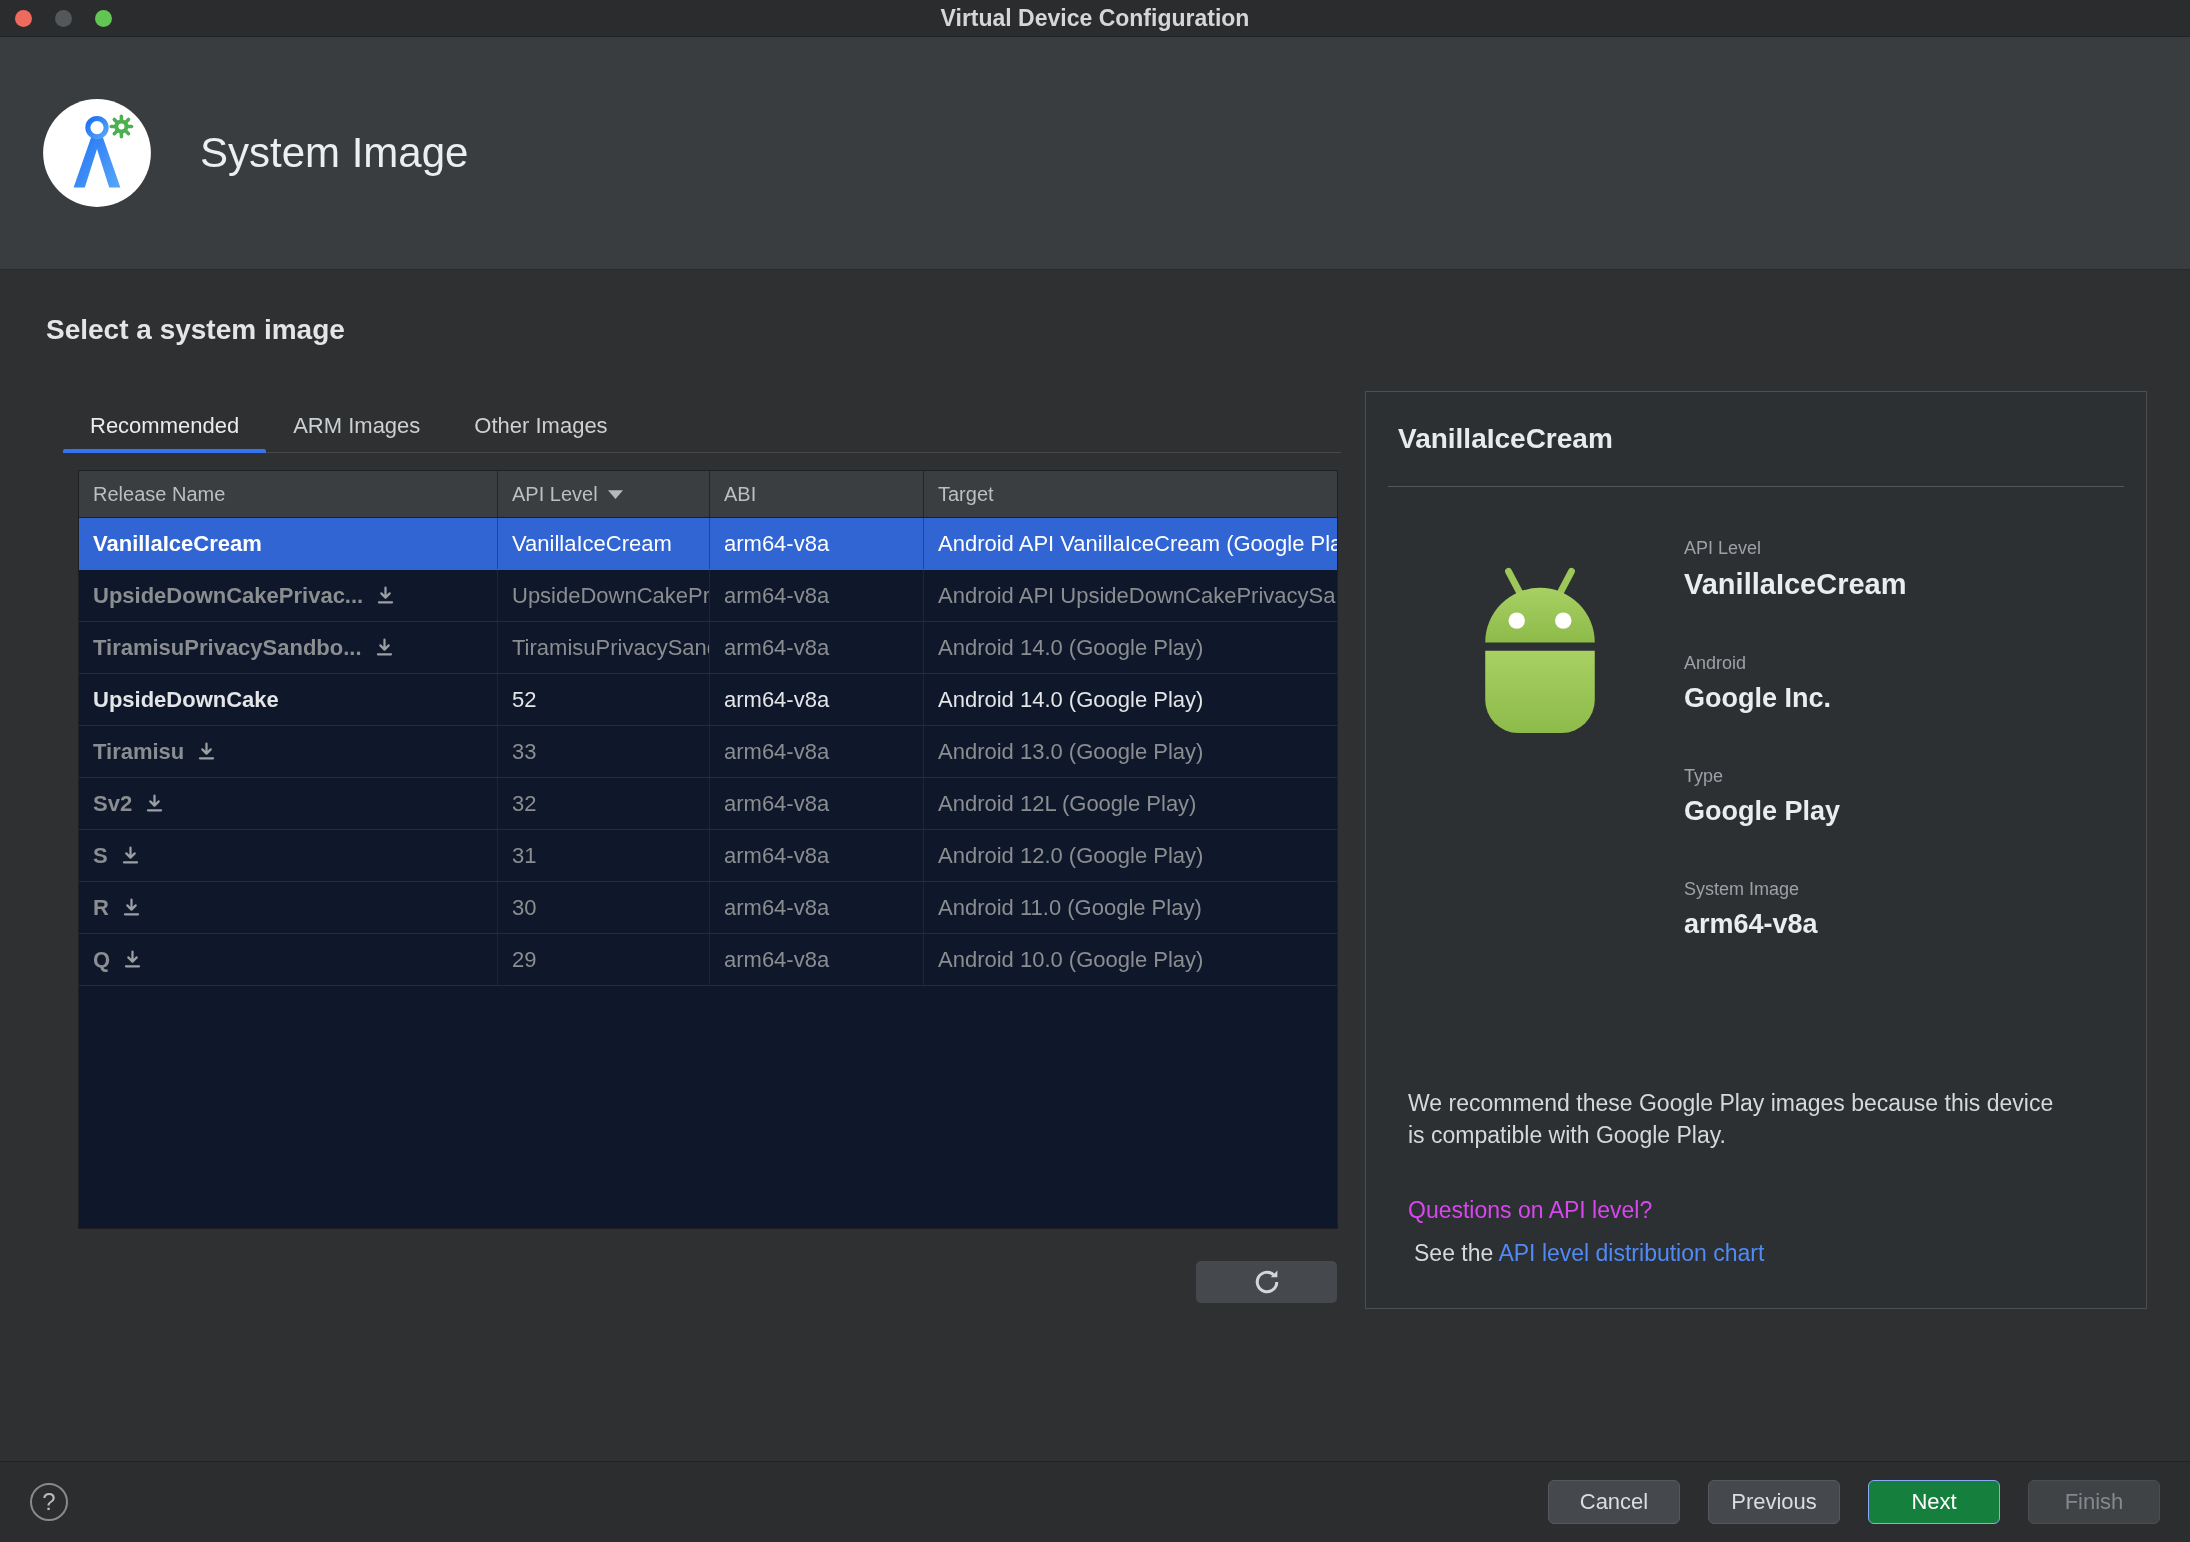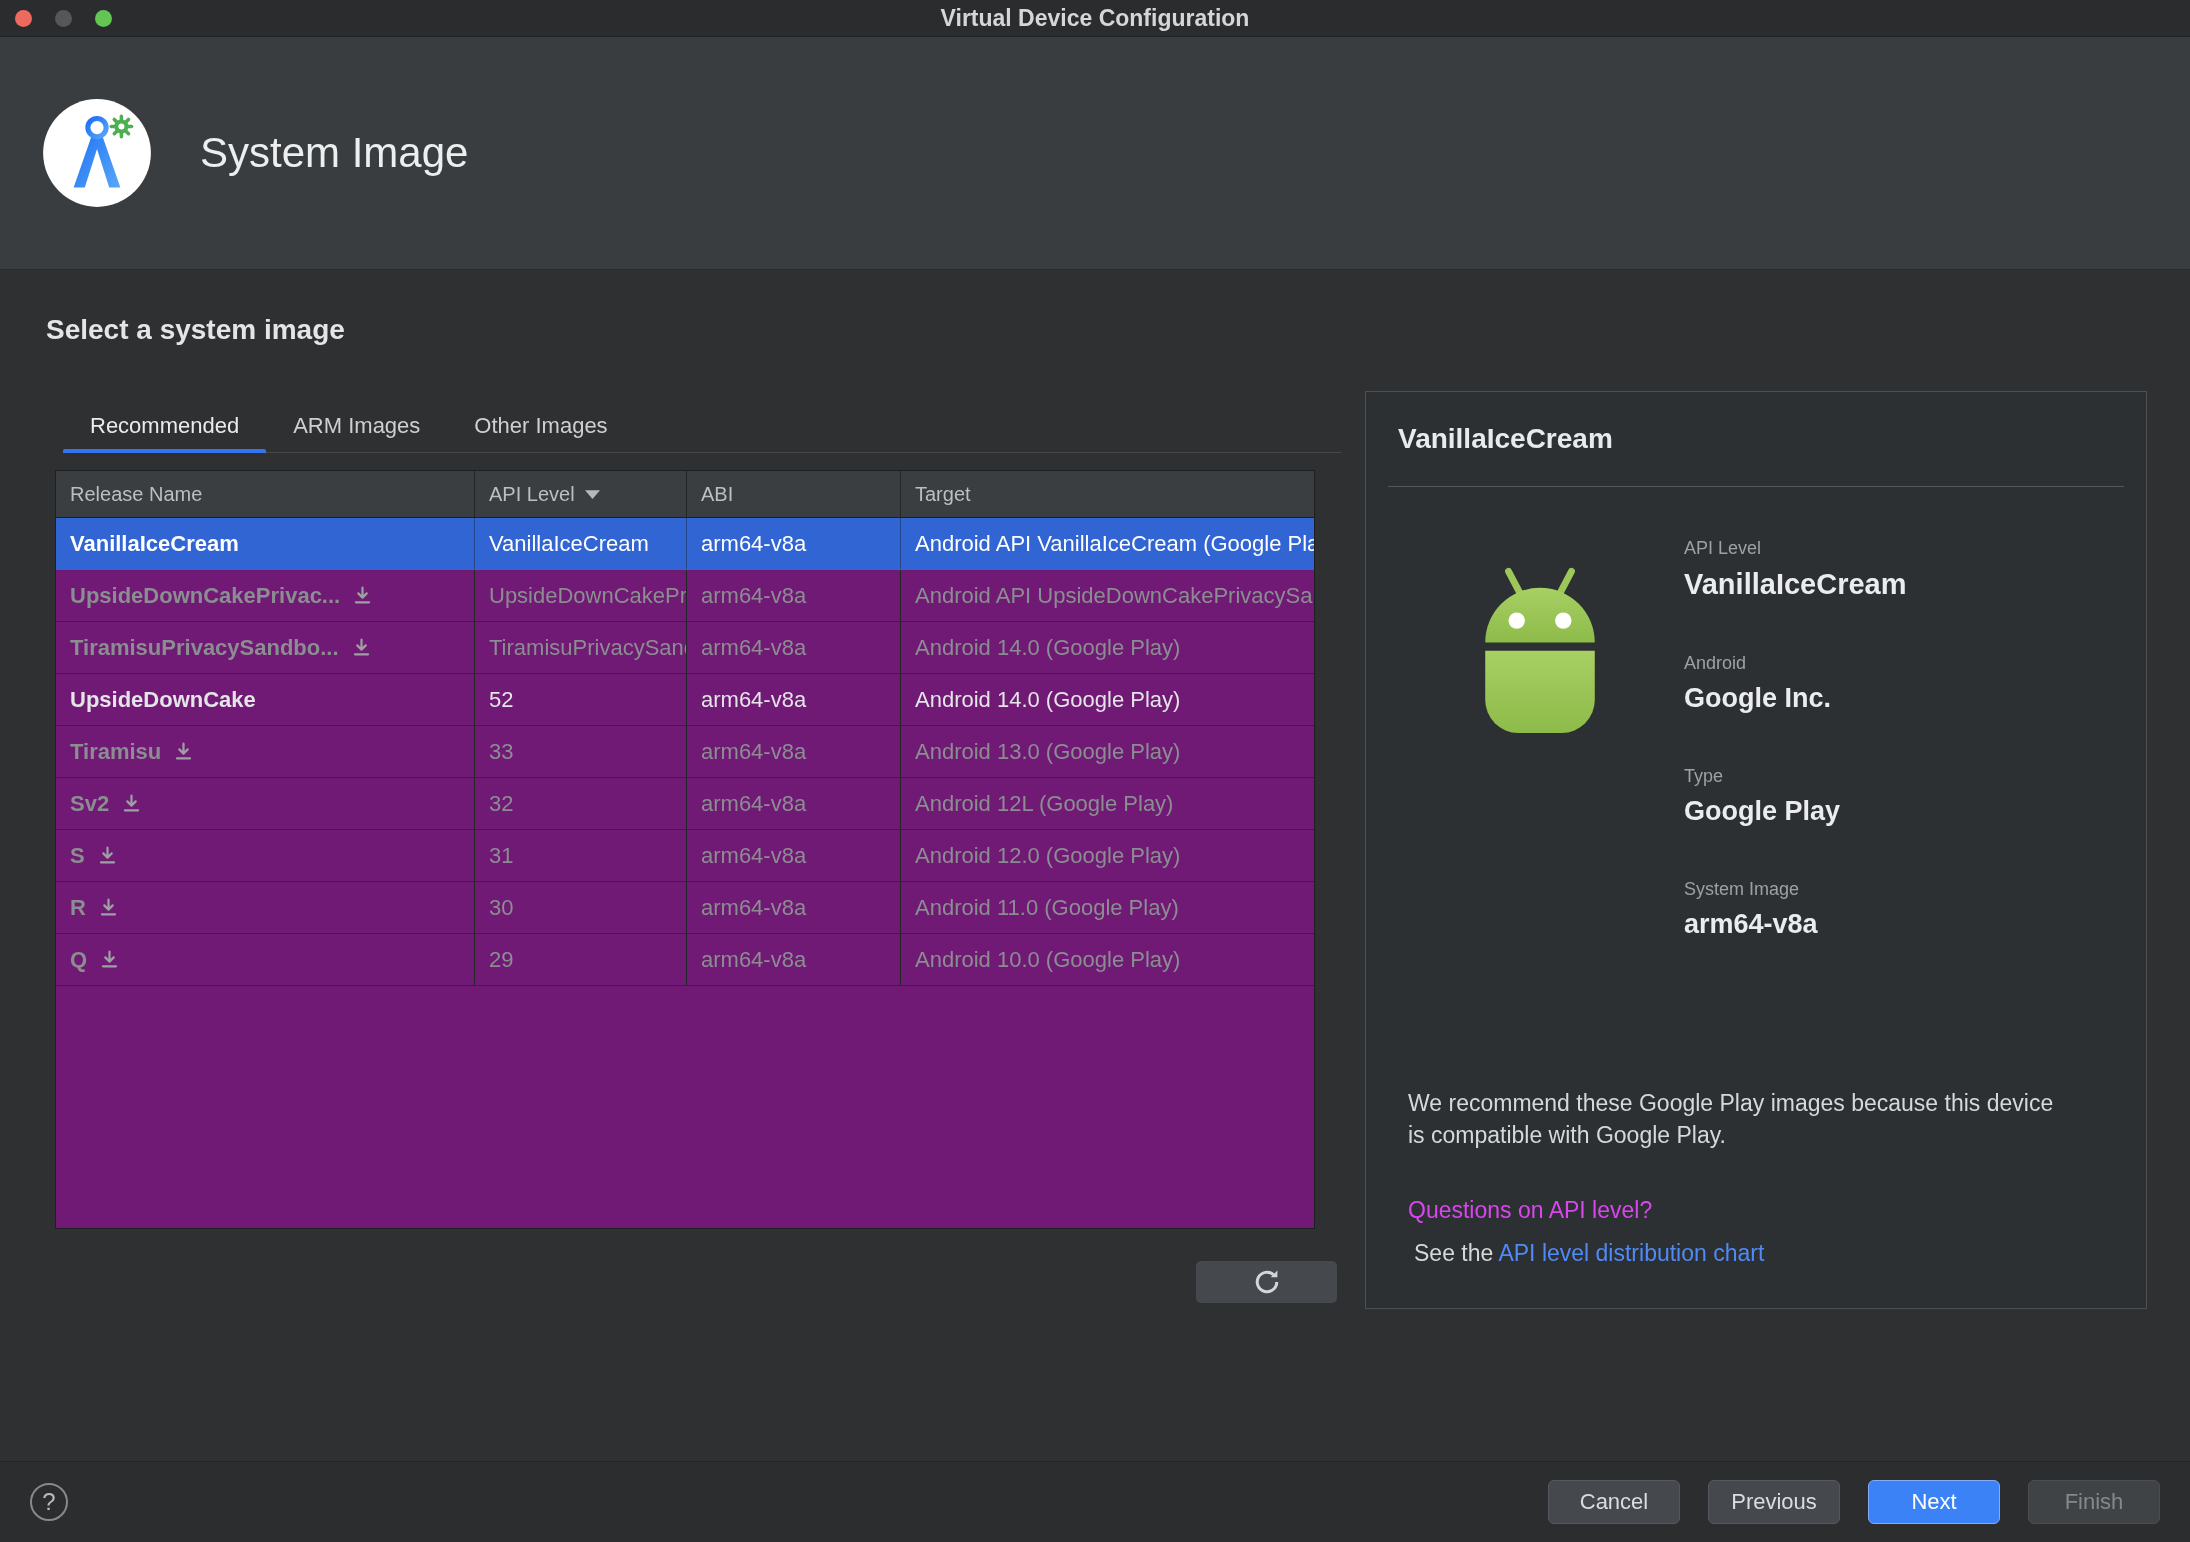--- a/index.html
+++ b/index.html
@@ -23,21 +23,21 @@
   .studio-logo{margin-left:36px;width:122px;height:122px;flex:none;}
   .wizard-title{margin-left:42px;font-size:42px;font-weight:400;color:#eceeef;}
   
   .section-heading{position:absolute;left:46px;top:314px;margin:0;font-size:28px;font-weight:700;color:#e3e5e7;}
   .tabs{position:absolute;left:63px;top:400px;width:1278px;height:53px;display:flex;
     border-bottom:1px solid #46494c;box-sizing:border-box;}
   .tab{padding:0 27px;display:flex;align-items:center;font-size:22px;color:#cdd0d2;position:relative;cursor:pointer;}
   .tab.active{color:#e9ebed;}
   .tab.active::after{content:"";position:absolute;left:0;right:0;bottom:-1px;height:4px;background:#3574f0;border-radius:2px 2px 0 0;}
   
-  .simg-table{position:absolute;left:55px;top:470px;width:1260px;height:759px;background:#701a75;
+  .simg-table{position:absolute;left:78px;top:470px;width:1260px;height:759px;background:#0f172a;
     border:1px solid #1d1f21;box-sizing:border-box;overflow:hidden;}
   .thead{display:flex;height:47px;background:#3b3e41;border-bottom:1px solid #1d1f21;box-sizing:border-box;}
   .th{display:flex;align-items:center;gap:10px;padding-left:14px;font-size:20px;color:#bcbfc2;
     box-sizing:border-box;border-right:1px solid #232628;cursor:pointer;}
   .th:last-child{border-right:none;flex:1;}
   .col-release{width:419px;flex:none;}
   .col-api{width:212px;flex:none;}
   .col-abi{width:214px;flex:none;}
   .col-target{width:415px;flex:1;}
   .tr{display:flex;height:52px;border-bottom:1px solid #2a2d2f;box-sizing:border-box;cursor:pointer;}
@@ -71,21 +71,21 @@
   .link{color:#4f8af7;cursor:pointer;}
   
   .footer{position:absolute;left:0;top:1461px;width:100%;height:81px;background:#2b2d2f;
     border-top:1px solid #212325;display:flex;align-items:center;box-sizing:border-box;}
   .help{margin-left:30px;width:38px;height:38px;border:2px solid #87898c;border-radius:50%;
     display:flex;align-items:center;justify-content:center;font-size:24px;color:#b9bcbe;box-sizing:border-box;cursor:pointer;}
   .btns{margin-left:auto;margin-right:30px;display:flex;gap:28px;}
   .btn{height:44px;min-width:132px;border-radius:6px;background:#45494d;color:#dbdddf;font-size:22px;
     font-family:inherit;border:1px solid #55595d;display:flex;align-items:center;justify-content:center;
     padding:16px 22px;box-sizing:border-box;cursor:pointer;}
-  .btn-primary{background:#3b82f6;border-color:#88aaf8;color:#ffffff;}
+  .btn-primary{background:#15803d;border-color:#88aaf8;color:#ffffff;}
   .btn-disabled{background:#3f4346;border-color:#4a4e52;color:#85888c;cursor:default;}
 </style>
 </head>
 <body>
 
 <div class="titlebar">
   <div class="traffic">
     <span class="tl red"></span>
     <span class="tl gray"></span>
     <span class="tl green"></span>

